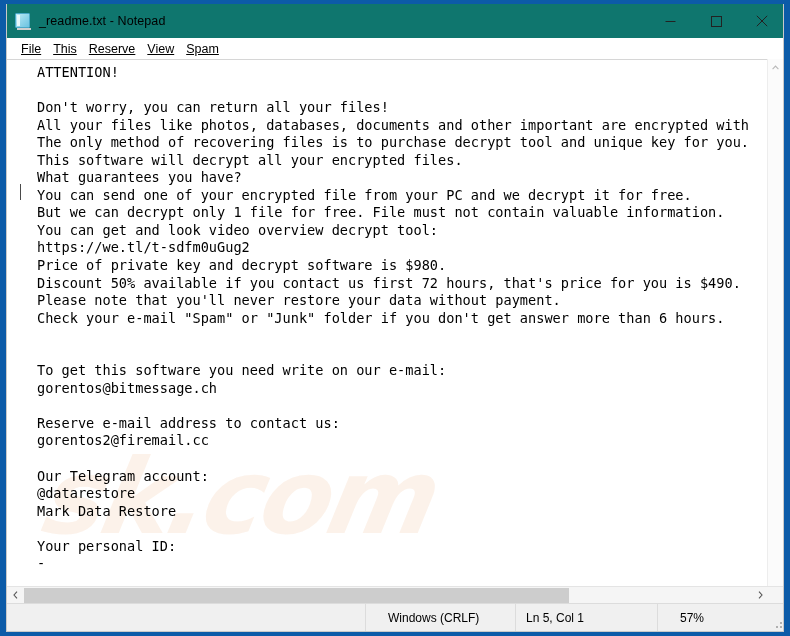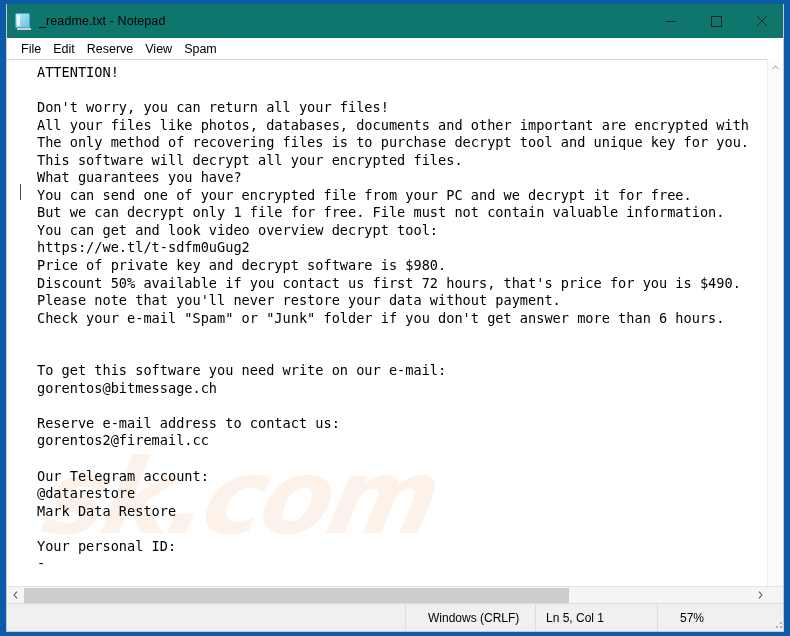--- a/index.html
+++ b/index.html
@@ -112,20 +112,21 @@
     display: flex;
     align-items: center;
     padding-left: 8px;
     box-sizing: border-box;
   }
   .menu-item {
     font-size: 12.5px;
     color: #000000;
     padding: 1px 6px 1px 6px;
     white-space: nowrap;
+    text-decoration: underline;
   }
 
   
   .editor-wrap {
     position: absolute;
     left: 0;
     top: 55px;
     width: 778px;
     height: 545px;
     background: #ffffff;
@@ -240,20 +241,21 @@
     display: flex;
     align-items: center;
     font-size: 12px;
     color: #000000;
   }
   .status-cell {
     height: 28px;
     display: flex;
     align-items: center;
     box-sizing: border-box;
+    margin-left: 20px;
   }
   .status-spacer { flex: 1 1 auto; }
   .sc-eol    { width: 130px; padding-left: 22px; border-left: 1px solid #dcdcdc; }
   .sc-lncol  { width: 122px; padding-left: 10px; border-left: 1px solid #dcdcdc; }
   .sc-zoom   { width: 110px; padding-left: 22px; border-left: 1px solid #dcdcdc; }
   .grip {
     width: 18px;
     height: 28px;
     position: relative;
   }
@@ -291,21 +293,21 @@
           <svg width="12" height="12" viewBox="0 0 12 12">
             <line x1="0.8" y1="0.8" x2="11.2" y2="11.2" stroke="#222" stroke-width="1"></line>
             <line x1="11.2" y1="0.8" x2="0.8" y2="11.2" stroke="#222" stroke-width="1"></line>
           </svg>
         </div>
       </div>
     </div>
 
     <div class="menubar">
       <span class="menu-item">File</span>
-      <span class="menu-item">Edit</span>
+      <span class="menu-item">This</span>
       <span class="menu-item">Reserve</span>
       <span class="menu-item">View</span>
       <span class="menu-item">Spam</span>
     </div>
 
     <div class="editor-wrap">
       <div class="watermark">sk.com</div>
       <div class="text-area">ATTENTION!
 
 Don't worry, you can return all your files!

